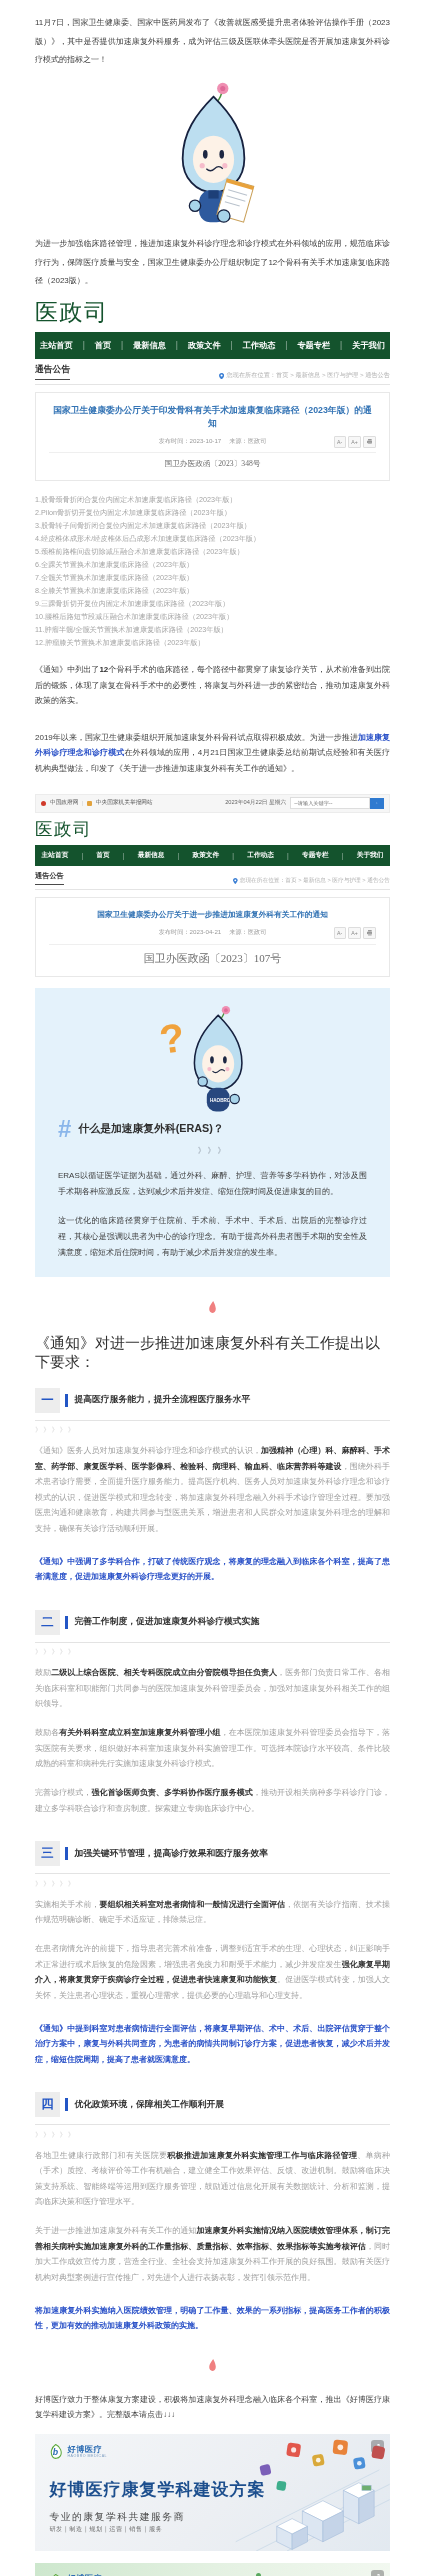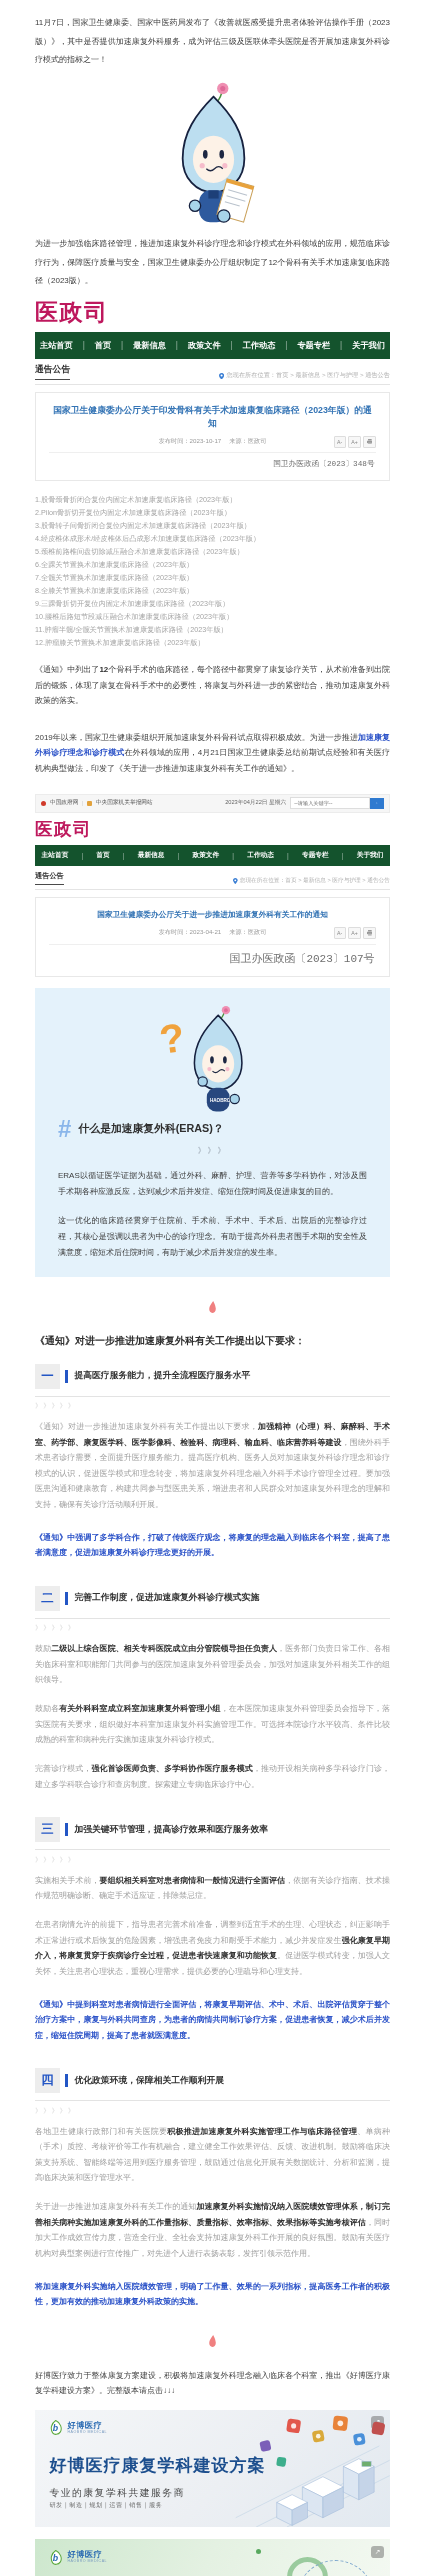--- a/index.html
+++ b/index.html
@@ -11,37 +11,37 @@
   p.body{font-size:8px;line-height:15.5px;text-align:justify;margin:0 0 13.4px;}
   p.intro{line-height:18.5px;color:#3c3c3c;margin-bottom:6.2px;}
   .seg-n{color:#3e3e3e;}
   .seg-b{color:#303030;font-weight:700;}
   .seg-g{color:#9e9e9e;}
   .seg-hl{color:#2b52c8;font-weight:700;}
   .hl-para{color:#2b52c8;font-weight:700;font-size:8px;line-height:15.5px;text-align:justify;margin:0 0 13.4px;}
   .mascot-wrap{text-align:center;margin:3.1px 0 5.2px;}
 
   
-  .gov-logo{color:#be185d;font-size:23px;font-weight:700;letter-spacing:1.5px;line-height:29px;margin:7.2px 0 5.2px;}
+  .gov-logo{color:#14532d;font-size:23px;font-weight:400;letter-spacing:1.5px;line-height:29px;margin:7.2px 0 5.2px;}
   .gov-logo.small{font-size:17.5px;line-height:23px;margin:5.2px 0 4.1px;}
   .gov-nav{background:#14532d;display:flex;align-items:center;justify-content:space-around;color:#fff;font-weight:700;height:27px;font-size:8.2px;margin-bottom:5.2px;}
   .gov-nav.small{height:20.6px;font-size:6.7px;}
   .gov-nav .sep{color:rgba(255,255,255,.55);font-weight:400;}
   .crumb-row{display:flex;justify-content:space-between;align-items:flex-end;border-bottom:0.5px solid #e4e4e4;padding-bottom:3.6px;margin-bottom:7.2px;}
   .crumb-label{font-size:8.8px;font-weight:700;color:#333;border-bottom:1px solid #4a4a4a;padding-bottom:3.1px;}
   .crumb-row.small .crumb-label{font-size:7.2px;}
   .crumb{font-size:6.2px;color:#b0b0b0;display:flex;align-items:center;gap:2.1px;}
   .crumb-row.small .crumb{font-size:5.7px;}
   .card{border:0.5px solid #e8e8e8;padding:10.3px 13.4px 6.2px;margin-bottom:11.3px;}
   .card-title{color:#3474b5;font-size:8.8px;font-weight:600;text-align:center;line-height:13.4px;}
   .card.small .card-title{font-size:7.7px;}
   .card-meta{position:relative;text-align:center;color:#9a9a9a;font-size:6.2px;margin-top:6.7px;padding-bottom:6.2px;border-bottom:0.5px solid #efefef;}
   .card-tools{position:absolute;right:0;top:-1.5px;display:flex;gap:2.6px;}
   .tool-btn{width:10.3px;height:10.3px;border:0.5px solid #ddd;background:#f7f7f7;color:#888;font-size:5.2px;display:flex;align-items:center;justify-content:center;border-radius:1px;}
-  .doc-no{text-align:right;color:#6e6e6e;font-family:Liberation Mono, monospace;font-size:7.7px;margin:6.2px 1px 4.1px;}
+  .doc-no{text-align:center;color:#6e6e6e;font-family:Liberation Serif, serif;font-size:7.7px;margin:6.2px 1px 4.1px;}
   .card.small .doc-no{font-size:11px;}
 
   .topbar{background:#f6f6f6;border:0.5px solid #ececec;height:17.5px;display:flex;align-items:center;justify-content:space-between;font-size:5.7px;color:#555;padding:0 5.2px;margin-bottom:3.1px;}
   .topbar-left{display:flex;align-items:center;gap:3.6px;}
   .topbar-right{display:flex;align-items:center;gap:4.1px;color:#666;}
   .emblem{width:5.2px;height:5.2px;border-radius:50%;background:#d03a2b;display:inline-block;}
   .emblem.gold{background:#e2a23c;border-radius:1px;}
   .search-box{display:flex;align-items:center;}
   .search-box input{width:72px;height:10.3px;border:0.5px solid #ddd;font-size:5.2px;color:#999;padding:0 3.1px;background:#fff;}
   .search-btn{width:13.4px;height:11.3px;background:#2f7ad0;border:none;display:flex;align-items:center;justify-content:center;}
@@ -52,21 +52,21 @@
   
   .eras{background:#e4f2fb;padding:17.5px 23px 4.1px;margin:7.2px 0 0;}
   .eras-mascot{text-align:center;}
   .eras-title{display:flex;align-items:center;font-size:10.8px;font-weight:700;color:#2f2f2f;margin-top:3.1px;}
   .hash{color:#8ab6ea;font-size:24px;font-weight:800;line-height:1;margin-right:7.2px;}
   .eras-arrows{text-align:center;color:#8f9aa6;font-size:7.7px;letter-spacing:2.1px;margin:5.2px 0 1px;}
   .eras p{font-size:8px;line-height:16px;color:#3c3c3c;text-align:justify;margin:12.4px 0;}
 
   .pink-deco{display:block;margin:24px auto 20.6px;}
 
-  .req-heading{font-size:10px;font-weight:700;color:#303030;margin:0 0 15.5px;}
+  .req-heading{font-size:15px;font-weight:400;color:#303030;margin:0 0 15.5px;}
 
   
   .section{margin-bottom:25px;}
   .sec-head{display:flex;align-items:center;border-bottom:0.5px solid #e3e3e3;padding-bottom:7.2px;}
   .sec-num{width:25px;height:25px;background:#ededed;color:#2356c5;font-size:12.4px;font-weight:700;display:flex;align-items:center;justify-content:center;}
   .sec-bar{width:3.1px;height:13.4px;background:#2356c5;margin:0 6.2px 0 5.2px;}
   .sec-title{font-size:8.8px;font-weight:700;color:#333;}
   .sec-arrows{color:#ccc;font-size:6.7px;letter-spacing:1.5px;margin:5.2px 0 8.2px;}
 
   .closing{margin-top:2.1px;}
@@ -293,21 +293,21 @@
 
     <div class="req-heading">《通知》对进一步推进加速康复外科有关工作提出以下要求：</div>
 
     <div class="section">
       <div class="sec-head">
         <span class="sec-num">一</span>
         <span class="sec-bar"></span>
         <span class="sec-title">提高医疗服务能力，提升全流程医疗服务水平</span>
       </div>
       <div class="sec-arrows">》》》》》</div>
-      <p class="body" style="margin-bottom:17.5px;"><span class="seg-g">《通知》对进一步推进加速康复外科有关工作提出以下要求，</span><span class="seg-b">加强精神（心理）科、麻醉科、手术室、药学部、康复医学科、医学影像科、检验科、病理科、输血科、临床营养科等建设</span><span class="seg-g">，围绕外科手术患者诊疗需要，全面提升医疗服务能力。提高医疗机构、医务人员对加速康复外科诊疗理念和诊疗模式的认识，促进医学模式和理念转变，将加速康复外科理念融入外科手术诊疗管理全过程。要加强医患沟通和健康教育，构建共同参与型医患关系，增进患者和人民群众对加速康复外科理念的理解和支持，确保有关诊疗活动顺利开展。</span></p>
+      <p class="body" style="margin-bottom:17.5px;"><span class="seg-g">《通知》医务人员对加速康复外科诊疗理念和诊疗模式的认识，</span><span class="seg-b">加强精神（心理）科、麻醉科、手术室、药学部、康复医学科、医学影像科、检验科、病理科、输血科、临床营养科等建设</span><span class="seg-g">，围绕外科手术患者诊疗需要，全面提升医疗服务能力。提高医疗机构、医务人员对加速康复外科诊疗理念和诊疗模式的认识，促进医学模式和理念转变，将加速康复外科理念融入外科手术诊疗管理全过程。要加强医患沟通和健康教育，构建共同参与型医患关系，增进患者和人民群众对加速康复外科理念的理解和支持，确保有关诊疗活动顺利开展。</span></p>
       <p class="hl-para">《通知》中强调了多学科合作，打破了传统医疗观念，将康复的理念融入到临床各个科室，提高了患者满意度，促进加速康复外科诊疗理念更好的开展。</p>
     </div>
 
     <div class="section">
       <div class="sec-head">
         <span class="sec-num">二</span>
         <span class="sec-bar"></span>
         <span class="sec-title">完善工作制度，促进加速康复外科诊疗模式实施</span>
       </div>
       <div class="sec-arrows">》》》》》</div>

